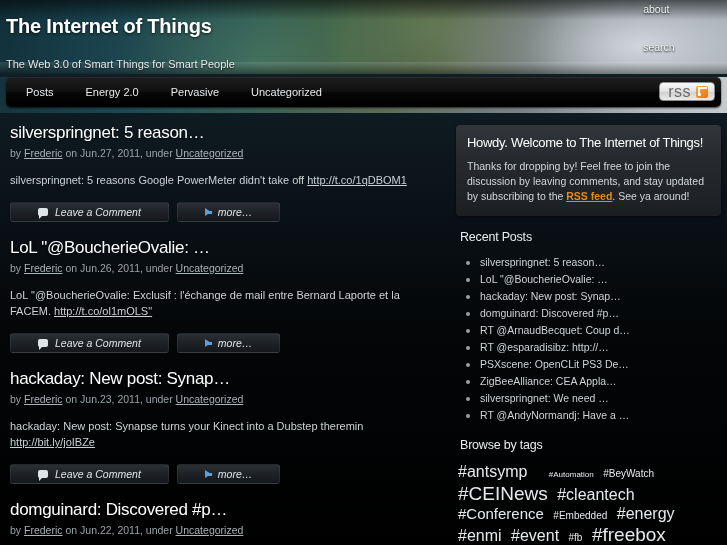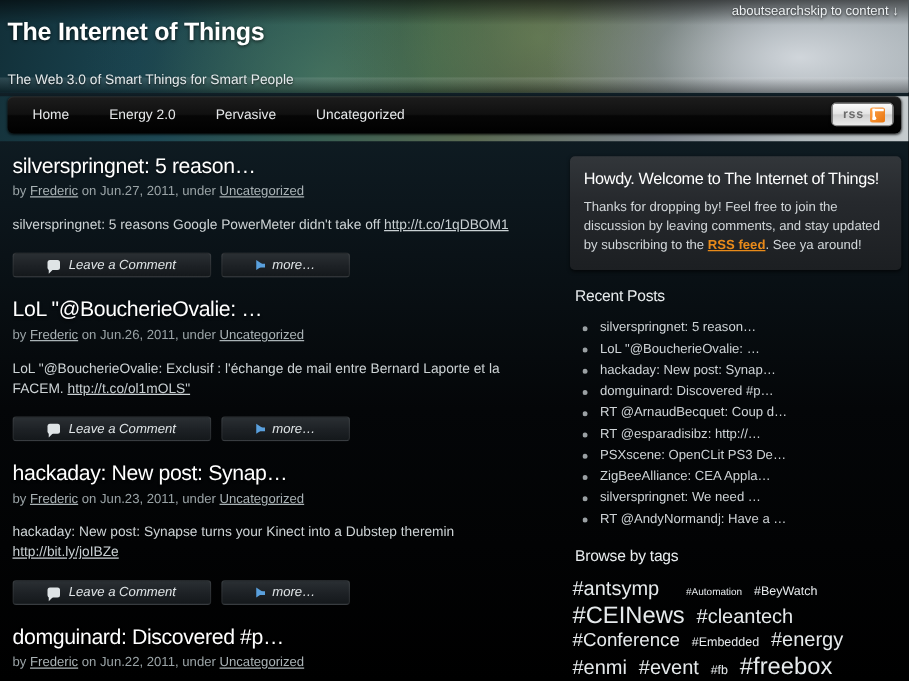--- a/index.html
+++ b/index.html
@@ -42,23 +42,25 @@
     content:"";
     position:absolute; left:0; right:0; bottom:0; height:12px;
     background: linear-gradient(180deg, rgba(255,255,255,0.12), rgba(0,0,0,0.35));
     pointer-events:none;
   }
 
   #topnav {
     position: absolute;
     top: 3px; right: 8px;
     display: flex;
+    gap: 26px;
     z-index: 4;
     font-size: 10.5px;
     color: #e9eef0;
+    flex-direction: column;
   }
   #topnav a {
     color: #eef2f4;
     text-decoration: none;
     text-shadow: 0 1px 2px rgba(0,0,0,0.85);
     white-space: nowrap;
   }
 
   #site-title {
     position: absolute;
@@ -114,22 +116,22 @@
     display: flex;
     align-items: center;
     gap: 5px;
     border-radius: 4px;
     background: linear-gradient(180deg, #fbfbfb 0%, #e2e2e2 50%, #cfcfcf 51%, #eaeaea 100%);
     border: 1px solid #8d8d8d;
     box-shadow: 0 1px 2px rgba(0,0,0,0.6);
     text-decoration: none;
   }
   #rss-btn .rss-text {
-    font-size: 10px;
-    font-weight: bold;
+    font-size: 16px;
+    font-weight: normal;
     color: #6b6b6b;
     letter-spacing: 0.5px;
   }
   .rss-glyph {
     width: 12px; height: 12px;
     border-radius: 2px;
     background: linear-gradient(135deg, #ffa44d, #e8740c);
     position: relative;
     flex: none;
   }
@@ -304,21 +306,21 @@
       <a href="#">about</a>
       <a href="#">search</a>
       <a href="#">skip to content ↓</a>
     </div>
     <div id="site-title">The Internet of Things</div>
     <div id="site-desc">The Web 3.0 of Smart Things for Smart People</div>
   </div>
 
   <div id="mainnav-wrap">
     <div id="mainnav">
-      <a class="navitem" href="#">Home</a>
+      <a class="navitem" href="#">Posts</a>
       <a class="navitem" href="#">Energy 2.0</a>
       <a class="navitem" href="#">Pervasive</a>
       <a class="navitem" href="#">Uncategorized</a>
       <a id="rss-btn" href="#">
         <span class="rss-text">rss</span>
         <span class="rss-glyph"></span>
       </a>
     </div>
   </div>
 

